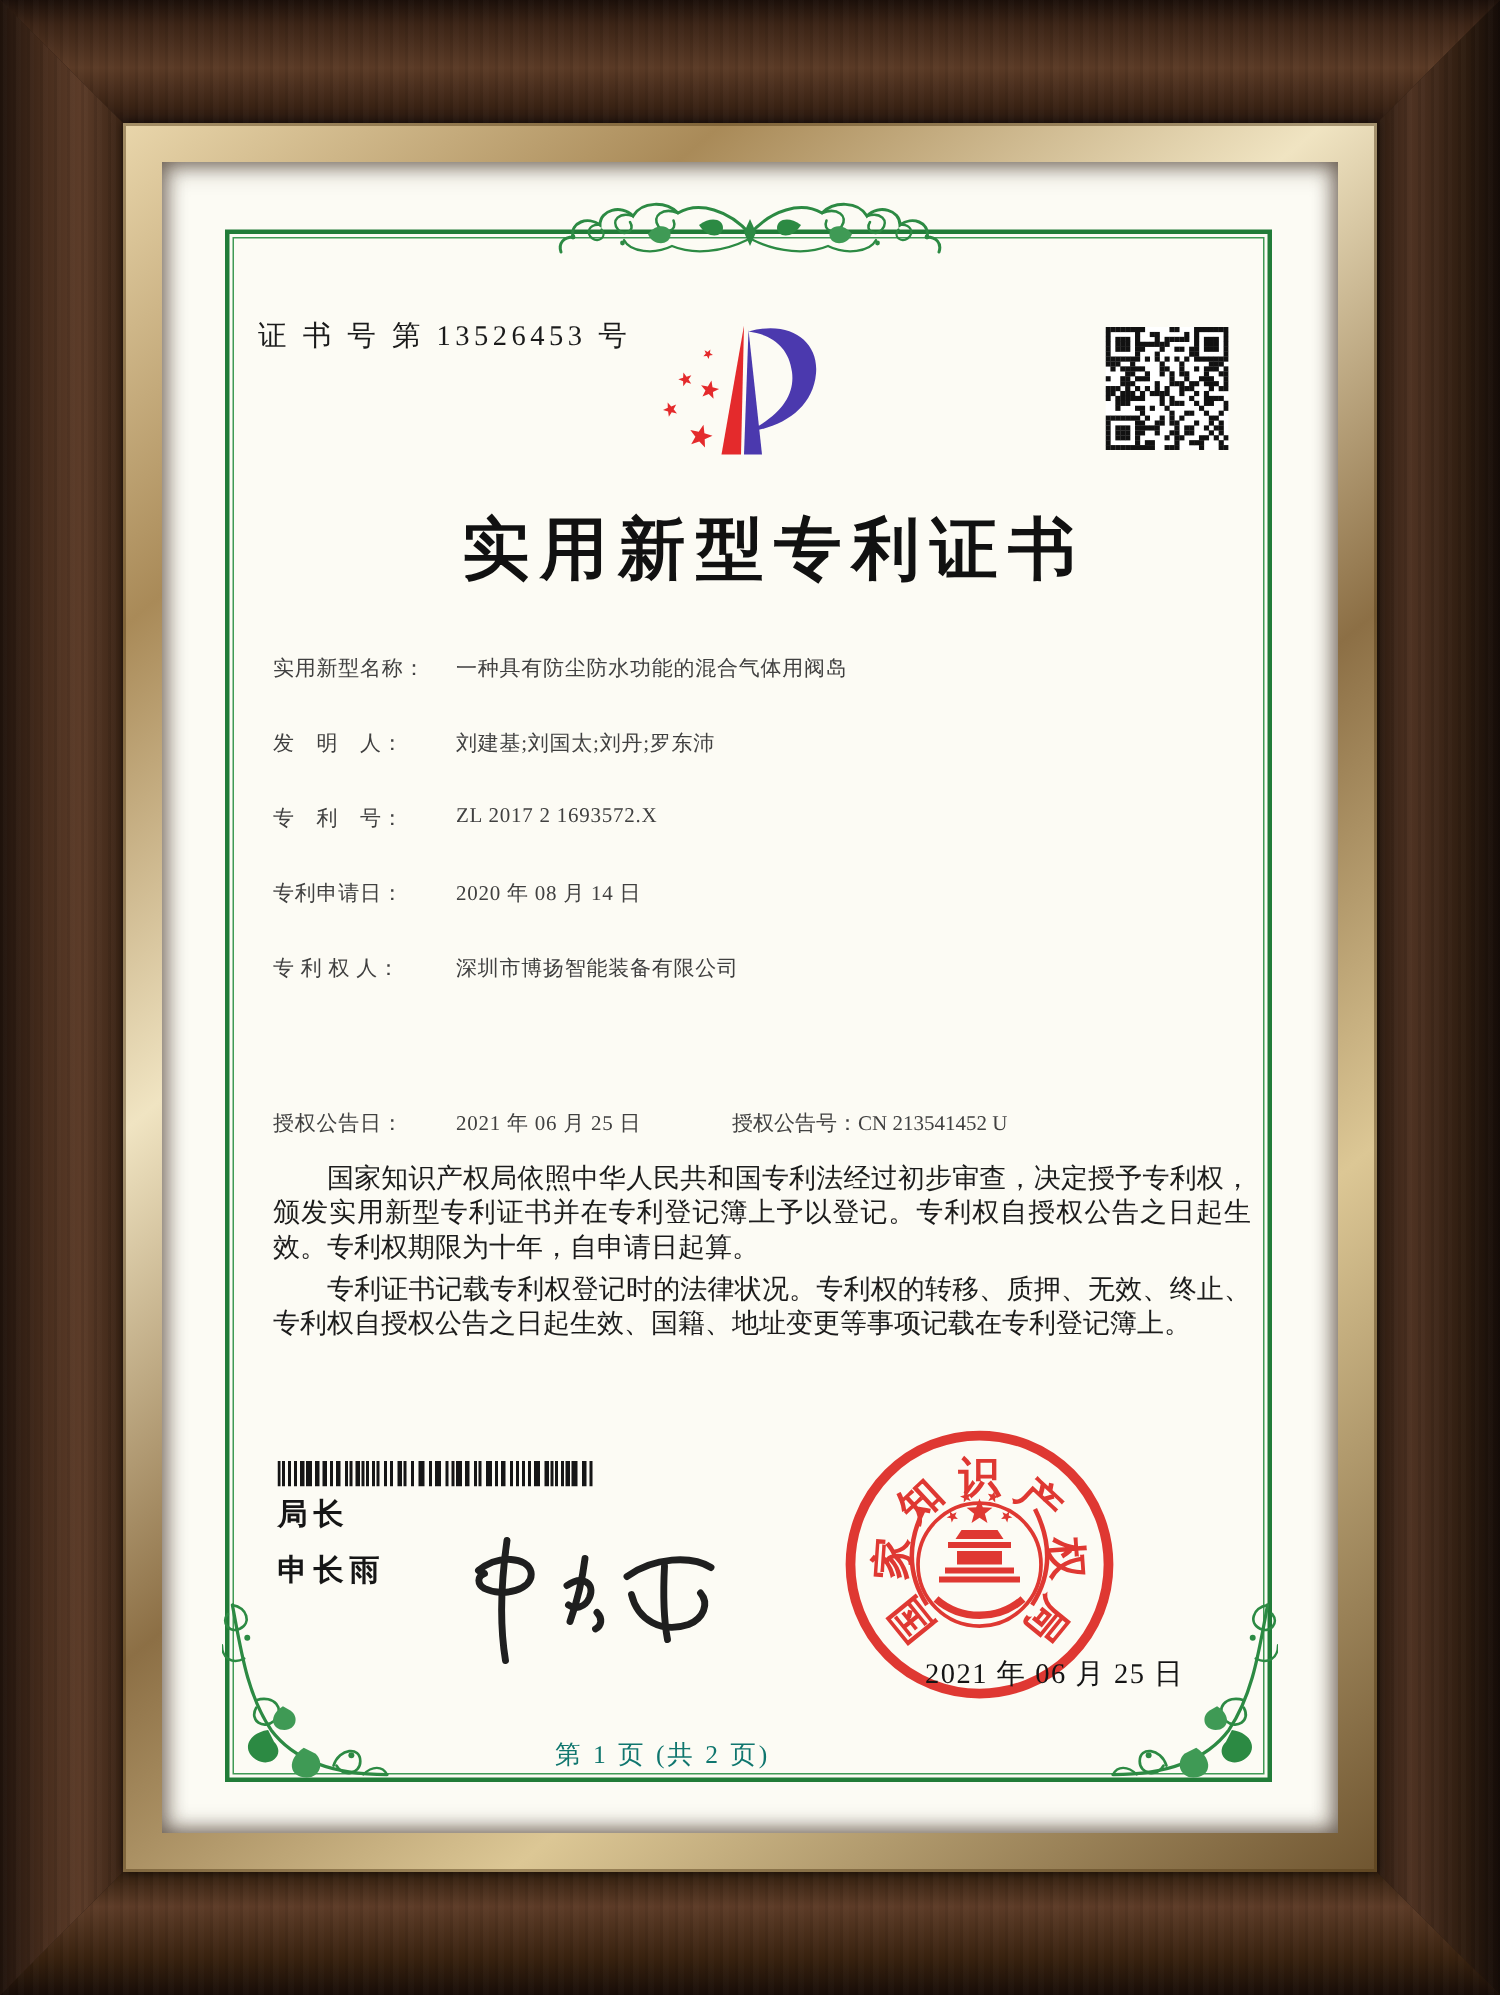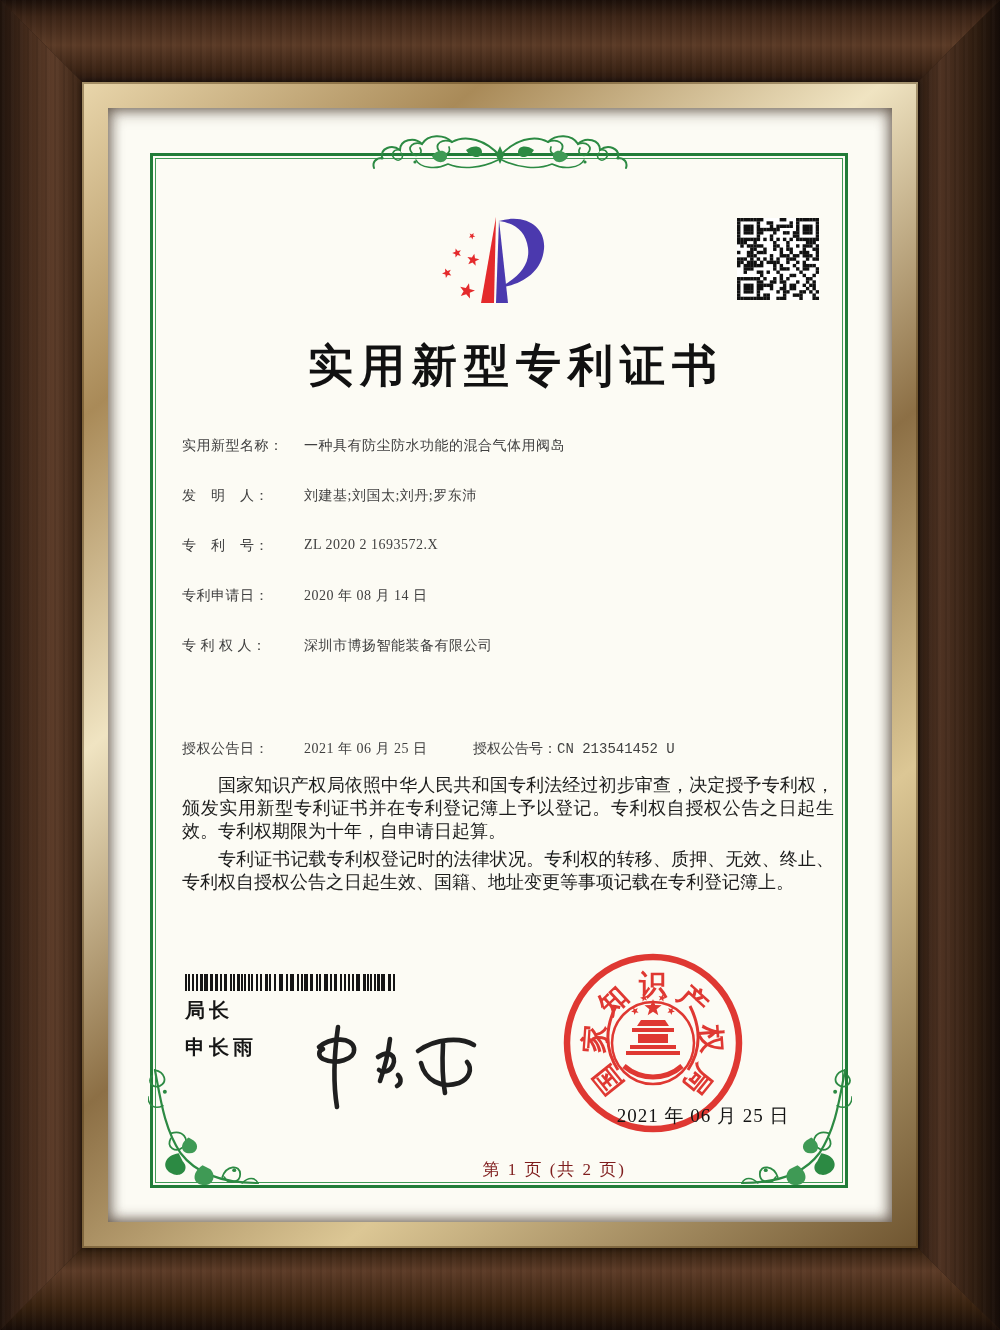--- a/index.html
+++ b/index.html
@@ -45,31 +45,31 @@
   .abs{position:absolute;}
   .cert-no{left:64px;top:103px;font-size:19px;letter-spacing:3px;color:#1b1b1b;white-space:nowrap;}
   .logo{left:322px;top:100px;width:130px;height:100px;}
   .qr{left:629px;top:110px;width:82px;height:82px;}
   .title{left:0;top:228px;width:784px;text-align:center;font-size:45px;font-weight:700;
          letter-spacing:7px;color:#111;padding-left:32px;}
   .row{left:74px;font-size:14px;color:#404040;white-space:nowrap;}
   .row .lbl{display:inline-block;width:122px;letter-spacing:.5px;vertical-align:top;}
   .row .val{display:inline-block;letter-spacing:.5px;}
   .row .val.wrap{white-space:normal;width:520px;line-height:27px;vertical-align:top;}
-  .pair2{position:absolute;left:291px;top:0;white-space:nowrap;font-family:Liberation Mono, monospace;}
+  .pair2{position:absolute;left:306px;top:0;white-space:nowrap;}
   .paras{left:74px;top:666px;width:652px;font-size:18px;line-height:23px;color:#1c1c1c;
          text-align:justify;}
   .paras p{margin:0 0 5px 0;text-indent:2em;}
   .barcode{left:77px;top:866px;width:215px;height:17px;}
   .director{left:77px;top:884px;font-size:20px;font-weight:700;letter-spacing:4px;color:#161616;line-height:37px;}
   .signature{left:190px;top:903px;width:205px;height:108px;}
   .seal{left:450px;top:840px;width:190px;height:190px;opacity:.93;}
   .seal-date{left:455px;top:995px;width:280px;text-align:center;font-size:19px;letter-spacing:1px;
              color:#141414;z-index:5;}
-  .footer{left:278px;top:1050px;width:240px;text-align:right;font-size:17px;letter-spacing:2px;color:#7f1d1d;}
+  .footer{left:262px;top:1050px;width:240px;text-align:left;font-size:17px;letter-spacing:2px;color:#0f766e;}
 </style>
 </head>
 <body>
 
 <div class="scene">
 
   <div class="wood-side wood-top">
       <div class="grain-h"></div>
     </div>
   <div class="wood-side wood-bottom">
@@ -128,20 +128,21 @@
         <path d="M40,112 c-4,-12 -18,-13 -18,-3 c0,9 12,11 16,3" stroke-width="1.8"></path>
         <path d="M20,118 c-6,-6 -13,-6 -16,0" stroke-width="1.6"></path>
         <path d="M84,88 c14,2 18,14 8,20 c-10,6 -20,-4 -12,-12 z" fill="#2c8a43" stroke="none"></path>
         <path d="M60,100 c12,8 10,20 -2,20 c-9,0 -12,-10 -6,-16 z" fill="#3f9a55" stroke="none"></path>
         <path d="M74,72 c10,6 8,16 -1,16 c-8,0 -10,-9 -4,-13 z" fill="#3f9a55" stroke="none"></path>
         <circle cx="98" cy="26" r="2" fill="#2c8a43" stroke="none"></circle>
         <circle cx="28" cy="105" r="2" fill="#2c8a43" stroke="none"></circle>
       </g>
     </svg>
 
+    <div class="abs cert-no">证 书 号 第 13526453 号</div>
 
     <svg class="abs logo" viewBox="0 0 130 100">
       <path d="M69,13 C97,5 116,20 114,41 C112,64 92,77 68,80 C91,69 100,55 98,40 C96,23 84,15 69,13 Z" fill="#4b39ae"></path>
       <polygon points="66,9 51,95 64,95" fill="#e42a2c"></polygon>
       <polygon points="69,12 66,95 78,95" fill="#4b39ae"></polygon>
       <g>
           <polygon points="43.6,25.0 43.3,27.4 45.3,28.6 43.0,29.0 42.4,31.4 41.3,29.3 38.9,29.5 40.6,27.7 39.7,25.5 41.8,26.6" fill="#e42a2c"></polygon>
           <polygon points="25.6,40.4 27.7,43.1 30.9,42.2 29.0,45.0 30.8,47.9 27.6,46.9 25.5,49.5 25.4,46.2 22.2,44.9 25.4,43.8" fill="#e42a2c"></polygon>
           <polygon points="44.3,45.7 45.0,50.2 49.4,51.3 45.3,53.3 45.7,57.8 42.5,54.6 38.3,56.3 40.3,52.3 37.4,48.9 41.9,49.6" fill="#e42a2c"></polygon>
           <polygon points="15.1,60.4 17.5,63.0 20.8,61.7 19.1,64.8 21.3,67.6 17.8,66.9 15.9,69.9 15.4,66.4 12.0,65.4 15.2,63.9" fill="#e42a2c"></polygon>
@@ -464,21 +465,21 @@
 
     <div class="abs title">实用新型专利证书</div>
 
     <div class="abs row" style="top:329px">
       <span class="lbl">实用新型名称：</span><span class="val">一种具有防尘防水功能的混合气体用阀岛</span>
     </div>
     <div class="abs row" style="top:379px">
       <span class="lbl">发　明　人：</span><span class="val">刘建基;刘国太;刘丹;罗东沛</span>
     </div>
     <div class="abs row" style="top:429px">
-      <span class="lbl">专　利　号：</span><span class="val">ZL 2020 2 1693572.X</span>
+      <span class="lbl">专　利　号：</span><span class="val">ZL 2017 2 1693572.X</span>
     </div>
     <div class="abs row" style="top:479px">
       <span class="lbl">专利申请日：</span><span class="val">2020 年 08 月 14 日</span>
     </div>
     <div class="abs row" style="top:529px">
       <span class="lbl">专 利 权 人：</span><span class="val">深圳市博扬智能装备有限公司</span>
     </div>
     <div class="abs row" style="top:632px">
       <span class="lbl">授权公告日：</span><span class="val">2021 年 06 月 25 日</span>
       <span class="pair2">

